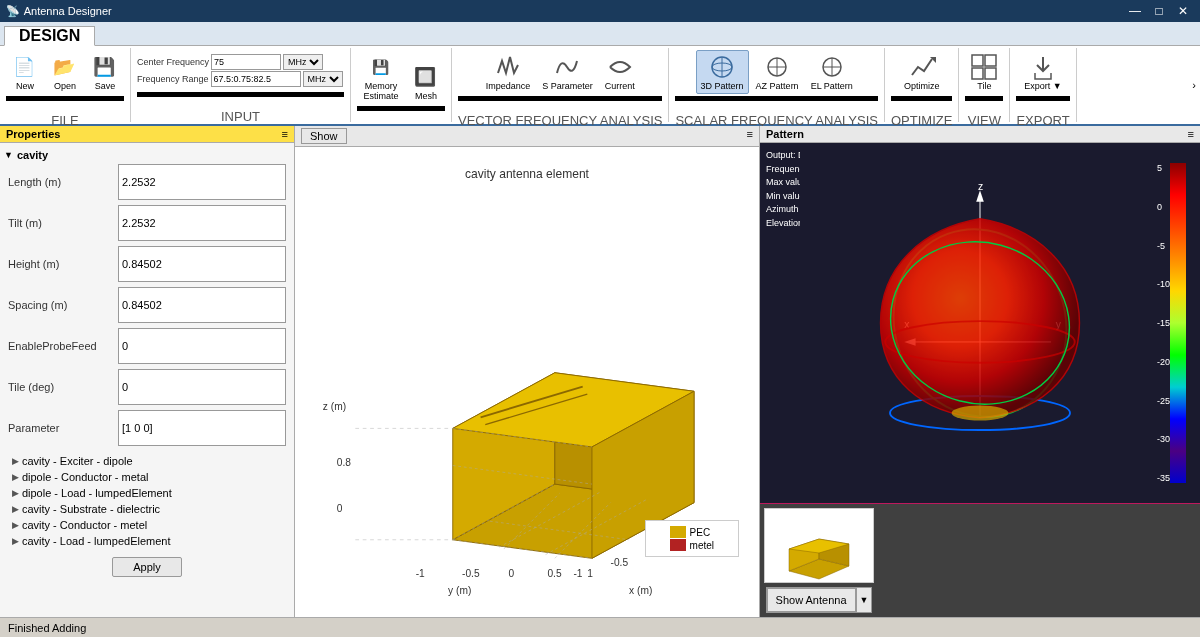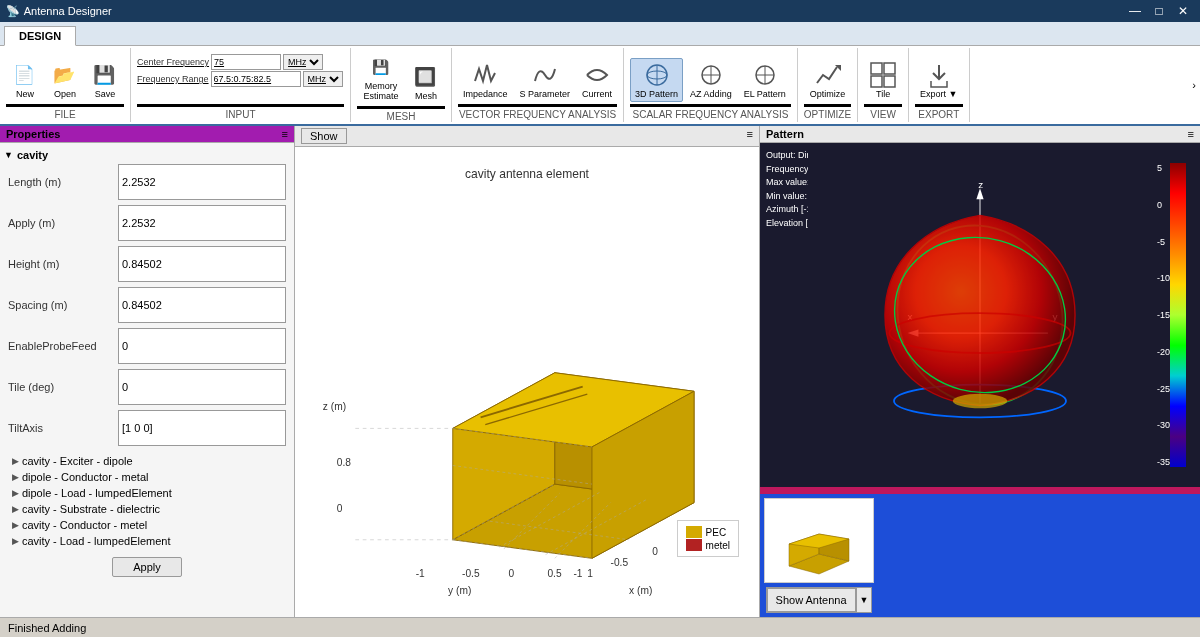--- a/index.html
+++ b/index.html
@@ -33,21 +33,21 @@
     #ribbon-tabs {
       background: #dce6f0;
       height: 24px;
       display: flex;
       align-items: flex-end;
       padding-left: 4px;
       border-bottom: 1px solid #aaa;
     }
     .ribbon-tab {
       padding: 3px 14px;
-      font-size: 11px;
+      font-size: 16px;
       font-weight: bold;
       cursor: pointer;
       background: #c5d5e8;
       border: 1px solid #aaa;
       border-bottom: none;
       margin-right: 2px;
       height: 20px;
       display: flex; align-items: center;
     }
     .ribbon-tab.active {
@@ -67,25 +67,25 @@
     }
     .ribbon-section {
       display: flex;
       flex-direction: column;
       align-items: center;
       border-right: 1px solid #ccc;
       padding: 2px 6px;
       min-width: 50px;
     }
     .ribbon-section-label {
-      font-size: 10px;
+      font-size: 13px;
       color: #555;
       margin-top: auto;
-      padding-top: 2px;
-      border-top: 3px solid #000000;
+      padding-top: 12px;
+      border-top: 5px solid #000000;
       width: 100%;
       text-align: center;
     }
     .ribbon-items {
       display: flex;
       gap: 2px;
       flex: 1;
       align-items: flex-end;
       padding-bottom: 2px;
     }
@@ -105,21 +105,21 @@
     }
     .ribbon-btn.active { background: #c5d9f1; border-color: #7a9fc5; }
     .ribbon-icon {
       width: 28px; height: 28px;
       display: flex; align-items: center; justify-content: center;
       font-size: 18px;
     }
 
     
     .input-row {
-      display: flex; align-items: center; gap: 2px; margin-bottom: 1px; text-decoration: underline;
+      display: flex; align-items: center; gap: 2px; margin-bottom: 1px;
     }
     .input-label { font-size: 9px; color: #333; white-space: nowrap; }
     .ribbon-input {
       width: 70px; height: 16px; font-size: 9px;
       border: 1px solid #999; padding: 0 2px;
     }
     .ribbon-select {
       width: 40px; height: 16px; font-size: 9px;
       border: 1px solid #999;
     }
@@ -134,21 +134,21 @@
     
     #properties-panel {
       width: 295px;
       background: #f5f5f5;
       border-right: 1px solid #aaa;
       display: flex;
       flex-direction: column;
       overflow: hidden;
     }
     #properties-header {
-      background: #a21caf;
+      background: #fde047;
       border-bottom: 1px solid #aaa;
       padding: 2px 6px;
       display: flex;
       justify-content: space-between;
       align-items: center;
       font-weight: bold;
       font-size: 11px;
     }
     #properties-content { flex: 1; overflow-y: auto; padding: 4px; }
 
@@ -232,21 +232,21 @@
     
     #legend {
       position: absolute;
       bottom: 60px;
       right: 20px;
       background: white;
       border: 1px solid #ccc;
       padding: 4px 8px;
       font-size: 10px;
     }
-    .legend-item { display: flex; align-items: center; gap: 4px; margin: 1px 0; }
+    .legend-item { display: flex; align-items: center; gap: 4px; margin: 1px 16px; }
     .legend-color { width: 16px; height: 12px; }
 
     
     #pattern-panel {
       width: 440px;
       background: #f5f5f5;
       display: flex;
       flex-direction: column;
       border-radius: 7px;
     }
@@ -299,26 +299,26 @@
       top: 20px;
       bottom: 20px;
       display: flex;
       flex-direction: column;
       justify-content: space-between;
       color: white;
       font-size: 9px;
     }
 
     #pattern-bottom {
-      height: 130px;
+      height: 114px;
       display: flex;
       gap: 4px;
       padding: 4px;
-      background: #1d4ed8;
-      border-top: 7px solid #be185d;
+      background: #404040;
+      border-top: 1px solid #be185d;
     }
     #antenna-thumbnail {
       width: 110px;
       height: 110px;
       background: white;
       border: 1px solid #ccc;
       display: flex;
       align-items: center;
       justify-content: center;
     }
@@ -472,21 +472,21 @@
         <span>3D Pattern</span>
       </button>
       <button class="ribbon-btn">
         <div class="ribbon-icon">
           <svg width="24" height="28" viewBox="0 0 24 28">
               <circle cx="12" cy="14" r="9" fill="none" stroke="#555" stroke-width="1.5"></circle>
               <line x1="12" y1="5" x2="12" y2="23" stroke="#555" stroke-width="1"></line>
               <line x1="3" y1="14" x2="21" y2="14" stroke="#555" stroke-width="1"></line>
             </svg>
         </div>
-        <span>AZ Adding</span>
+        <span>AZ Pattern</span>
       </button>
       <button class="ribbon-btn">
         <div class="ribbon-icon">
           <svg width="24" height="28" viewBox="0 0 24 28">
               <circle cx="12" cy="14" r="9" fill="none" stroke="#555" stroke-width="1.5"></circle>
               <line x1="12" y1="5" x2="12" y2="23" stroke="#555" stroke-width="1"></line>
               <line x1="3" y1="14" x2="21" y2="14" stroke="#555" stroke-width="1"></line>
             </svg>
         </div>
         <span>EL Pattern</span>
@@ -558,41 +558,41 @@
       <div class="prop-section-header">
         <span class="chevron">▼</span>
         <span>cavity</span>
       </div>
 
       <div class="prop-row">
         <span class="prop-label">Length (m)</span>
         <input class="prop-input" type="text" value="2.2532" style="">
       </div>
       <div class="prop-row">
-        <span class="prop-label">Apply (m)</span>
+        <span class="prop-label">Tilt (m)</span>
         <input class="prop-input" type="text" value="2.2532" style="">
       </div>
       <div class="prop-row">
         <span class="prop-label">Height (m)</span>
         <input class="prop-input" type="text" value="0.84502" style="">
       </div>
       <div class="prop-row">
         <span class="prop-label">Spacing (m)</span>
         <input class="prop-input" type="text" value="0.84502" style="">
       </div>
       <div class="prop-row">
         <span class="prop-label">EnableProbeFeed</span>
         <input class="prop-input" type="text" value="0" style="">
       </div>
       <div class="prop-row">
         <span class="prop-label">Tile (deg)</span>
         <input class="prop-input" type="text" value="0" style="">
       </div>
       <div class="prop-row">
-        <span class="prop-label">TiltAxis</span>
+        <span class="prop-label">Parameter</span>
         <input class="prop-input" type="text" value="[1 0 0]" style="">
       </div>
 
       <div style="margin-top: 6px;">
         <div class="subsection-item">
           <span class="expand-arrow">▶</span>
           <span>cavity - Exciter - dipole</span>
         </div>
         <div class="subsection-item">
           <span class="expand-arrow">▶</span>

